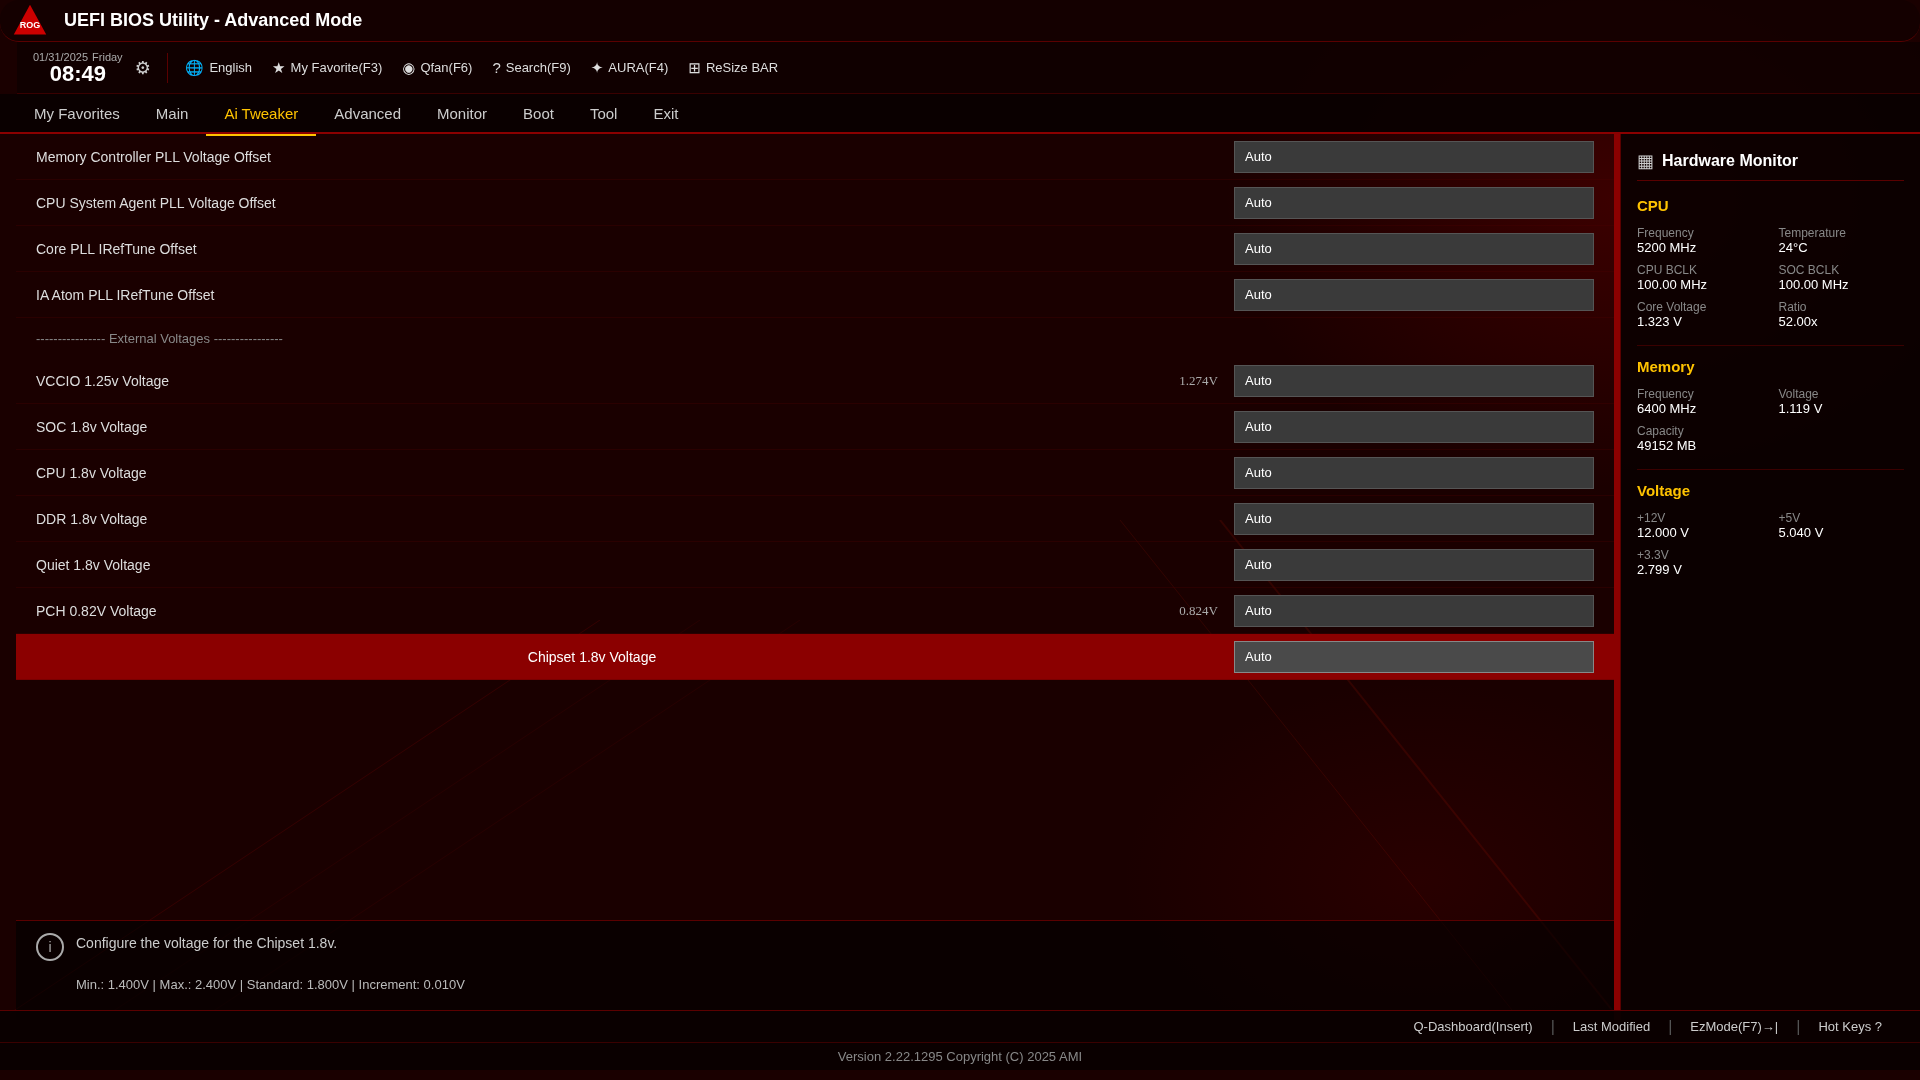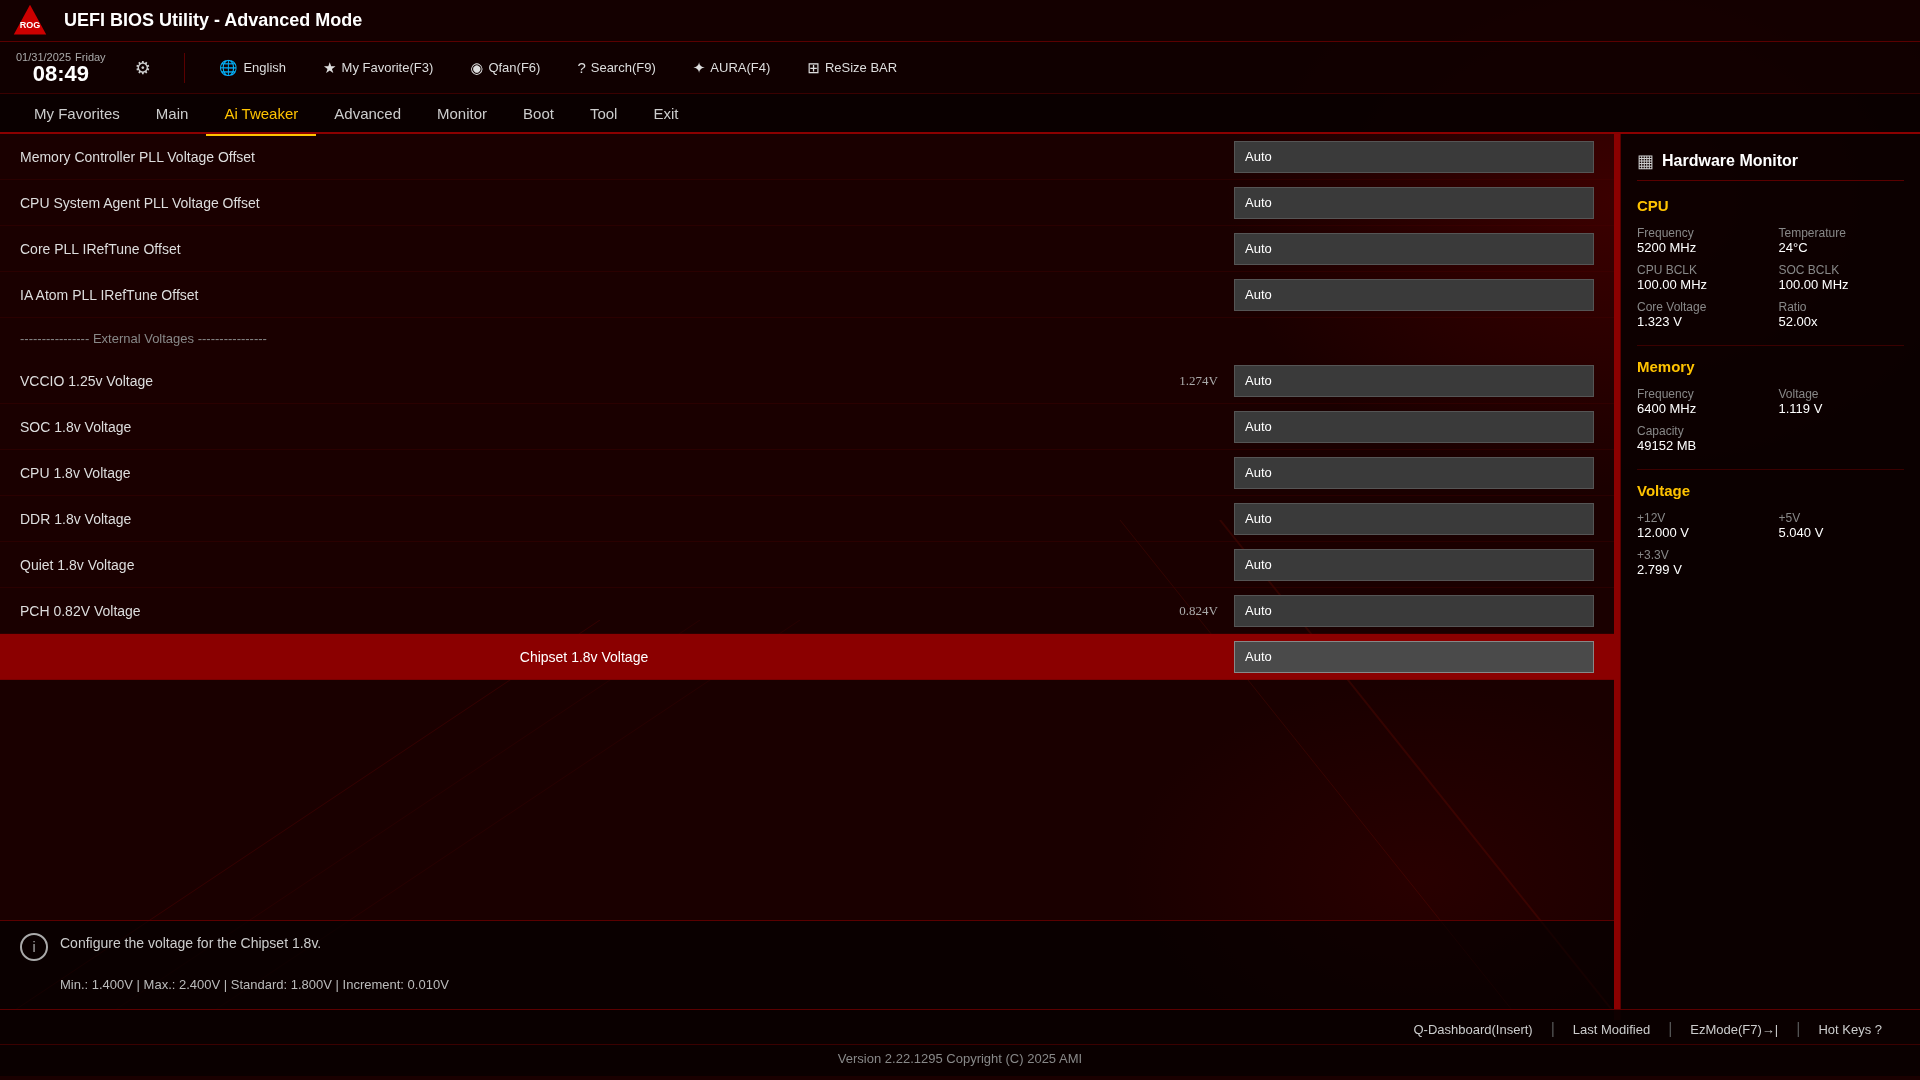--- a/index.html
+++ b/index.html
@@ -17,20 +17,21 @@
     .header {
       position: relative;
       z-index: 10;
       display: flex;
       align-items: center;
       height: 42px;
       background: rgba(20, 0, 0, 0.95);
       border-bottom: 1px solid #5a0000;
       padding: 0 12px;
       gap: 16px;
+      border-radius: 19px;
     }
     .logo {
       width: 36px;
       height: 36px;
       flex-shrink: 0;
     }
     .title {
       font-size: 18px;
       font-weight: 600;
       color: #ffffff;
@@ -40,21 +41,22 @@
     
     .toolbar {
       position: relative;
       z-index: 10;
       display: flex;
       align-items: center;
       height: 52px;
       background: rgba(15, 0, 0, 0.9);
       border-bottom: 1px solid #3a0000;
       padding: 0 16px;
-      gap: 17px;
+      gap: 0;
+      margin-left: 17px;
     }
     .toolbar-left {
       display: flex;
       flex-direction: column;
       align-items: center;
       margin-right: 12px;
     }
     .toolbar-date {
       font-size: 11px;
       color: #aaa;
@@ -128,20 +130,21 @@
       display: flex;
       height: calc(1080px - 42px - 52px - 40px - 60px);
     }
 
     
     .content-area {
       flex: 1;
       display: flex;
       flex-direction: column;
       overflow: hidden;
+      padding-left: 16px;
     }
 
     .settings-list {
       flex: 1;
       overflow: hidden;
       padding: 0;
     }
 
     .setting-row {
       display: flex;
@@ -277,24 +280,24 @@
     }
     .hw-divider {
       border: none;
       border-top: 1px solid #3a0000;
       margin: 12px 0;
     }
 
     
     .status-bar {
       position: absolute;
-      bottom: 4px;
+      bottom: 10px;
       left: 0;
       right: 0;
-      height: 67px;
+      height: 60px;
       background: rgba(10,0,0,0.95);
       border-top: 1px solid #5a0000;
       z-index: 10;
       display: flex;
       flex-direction: column;
       justify-content: center;
     }
     .status-bar-top {
       display: flex;
       align-items: center;

